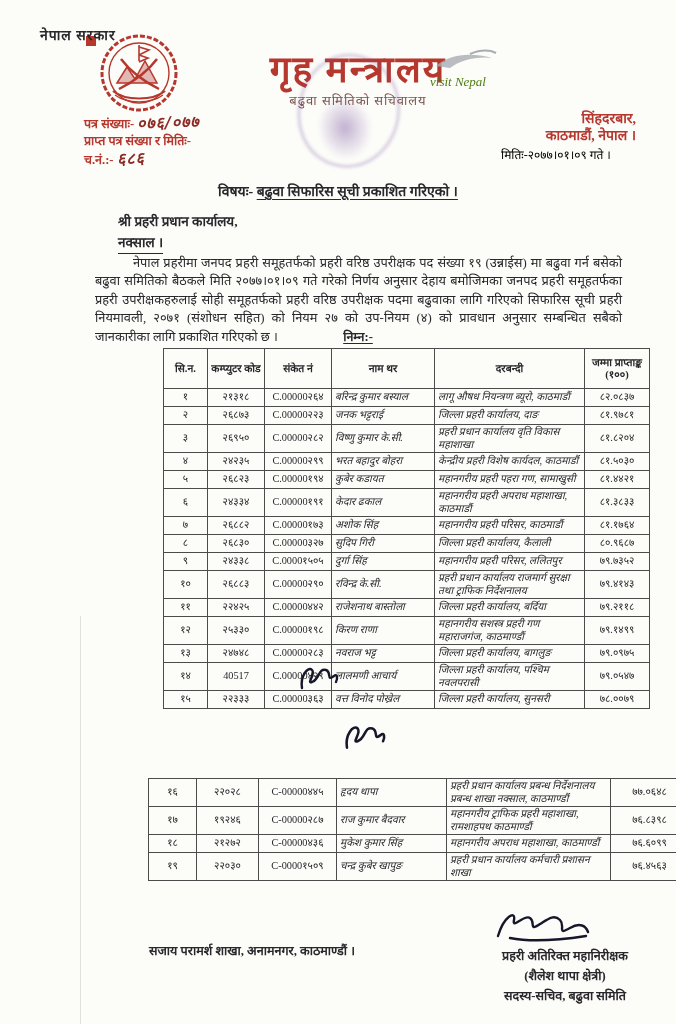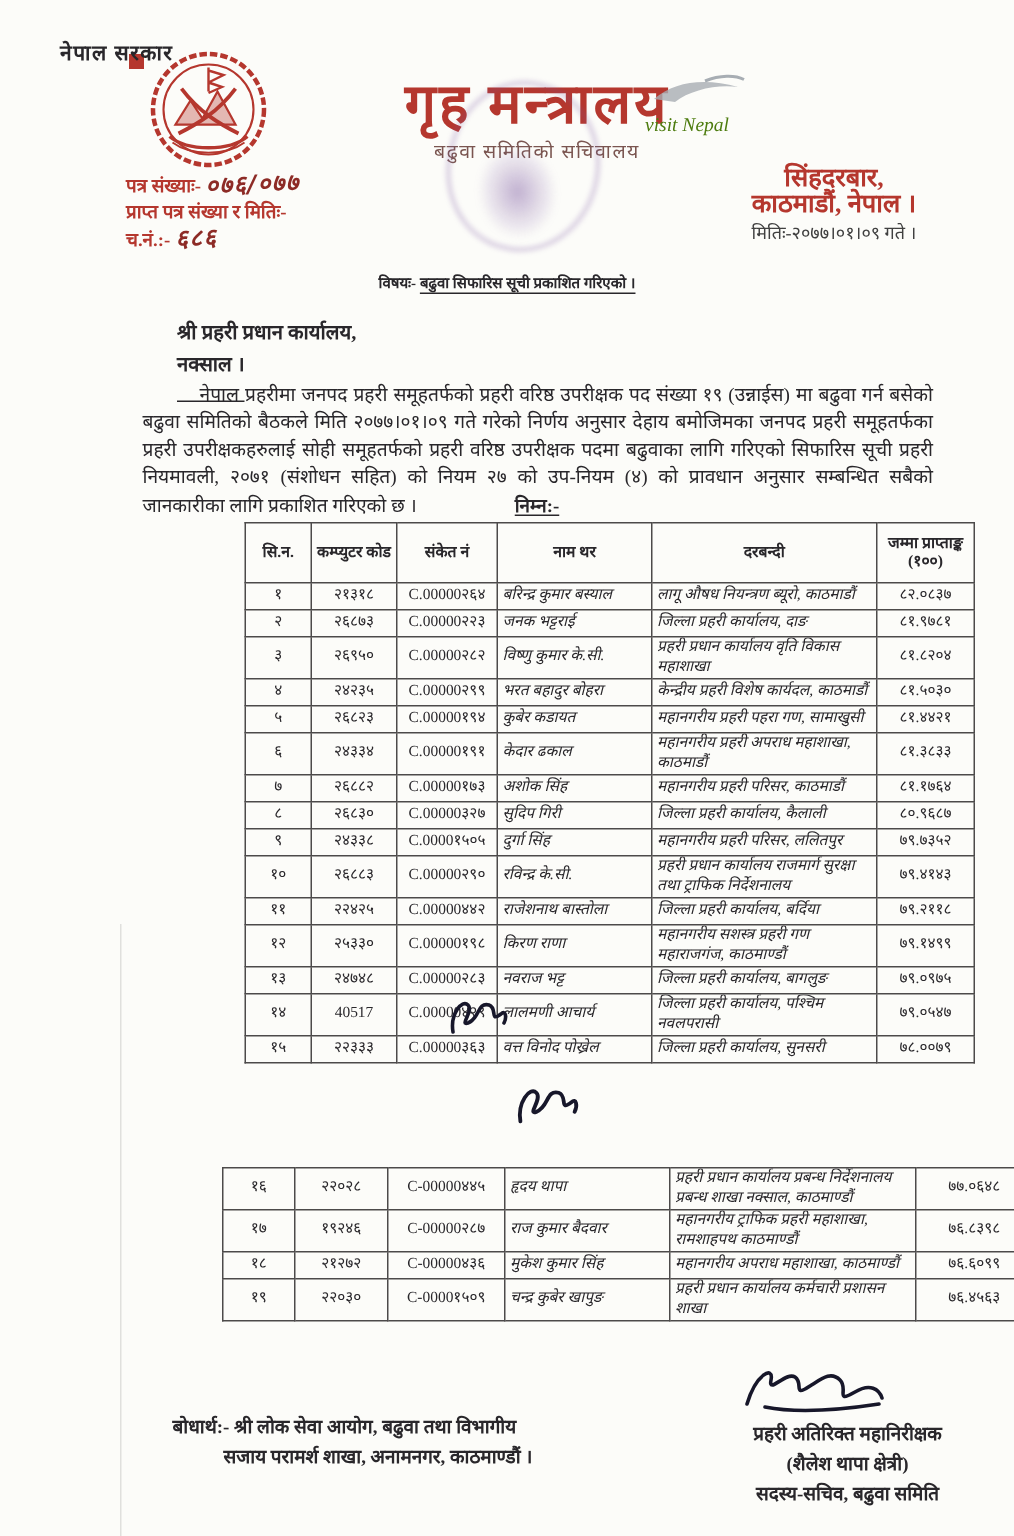--- a/index.html
+++ b/index.html
@@ -18,28 +18,28 @@
   .visit-logo .vn-text{font-size:13px;font-style:italic;margin-top:-4px;}
 
   .stamp{left:298px;top:54px;width:96px;height:108px;border:3px solid rgba(122,86,160,.55);
          border-radius:48% 52% 50% 50%;transform:rotate(14deg);filter:blur(1.6px);opacity:.5;}
   .stamp-smudge{left:318px;top:96px;width:54px;height:64px;background:radial-gradient(rgba(122,86,160,.45),rgba(122,86,160,0) 70%);
          filter:blur(2px);transform:rotate(-8deg);}
 
   .ref-block{left:84px;top:114px;font-size:12.5px;line-height:17px;color:#b5372e;font-weight:bold;}
   .handw{font-family:"DejaVu Sans","Liberation Sans",cursive,sans-serif;font-style:italic;
          color:#8d2b26;font-size:16px;font-weight:bold;letter-spacing:1px;display:inline-block;transform:rotate(-2deg);}
-  .addr-block{left:476px;top:110px;width:160px;text-align:center;font-size:17px;line-height:17px;color:#b5372e;font-weight:bold;}
-  .date-line{left:456px;top:146px;width:200px;text-align:center;font-size:12px;color:#404040;}
-
-  .subject{top:181px;left:0;right:0;text-align:center;font-size:10px;font-weight:bold;}
+  .addr-block{left:476px;top:110px;width:160px;text-align:right;font-size:14px;line-height:17px;color:#b5372e;font-weight:bold;}
+  .date-line{left:456px;top:146px;width:200px;text-align:center;font-size:12px;color:#000000;}
+
+  .subject{top:181px;left:0;right:0;text-align:center;font-size:14px;font-weight:bold;}
   .subject .u{text-decoration:underline;text-underline-offset:3px;}
 
   .recipient{left:118px;top:211px;font-size:13.5px;font-weight:bold;line-height:21px;}
-  .recipient .u{border-bottom:1px solid #29272b;padding-bottom:17px;margin-top:32px;}
+  .recipient .u{border-bottom:1px solid #29272b;padding-bottom:3px;margin-top:32px;}
 
   .body-par{left:95px;width:527px;top:254px;font-size:12.8px;line-height:18.4px;text-align:justify;text-indent:38px;}
 
   .list-intro{top:328px;left:40px;right:0;text-align:center;font-size:12.5px;font-weight:bold;text-decoration:underline;text-underline-offset:2px;}
 
   table.roster{border-collapse:collapse;table-layout:fixed;margin-left:48px;}
   table.roster th,table.roster td{border:1px solid #4c4a4a;padding:1px 3px;overflow:hidden;}
   table.roster th{font-size:10.5px;font-weight:bold;line-height:12px;text-align:center;vertical-align:middle;}
   table.roster td{font-size:10.3px;line-height:12.5px;vertical-align:middle;height:15px;}
   .t1{left:115px;top:348px;width:486px;}
@@ -317,24 +317,20 @@
           <td class="col-code">२२०३०</td>
           <td class="col-symbol">C-0000१५०९</td>
           <td class="col-name">चन्द्र कुबेर खापुङ</td>
           <td class="col-post">प्रहरी प्रधान कार्यालय कर्मचारी प्रशासन शाखा</td>
           <td class="col-marks">७६.४५६३</td>
         </tr>
       </tbody>
   </table>
 
   <div class="abs cc-block">
-    <div>
-      <span>बोधार्थ:-</span>
-      <span>श्री लोक सेवा आयोग, बढुवा तथा विभागीय</span>
-    </div>
     <div class="cc-line2">सजाय परामर्श शाखा, अनामनगर, काठमाण्डौं ।</div>
   </div>
 
   <svg class="abs main-sign" width="104" height="40" viewBox="0 0 104 40">
     <path class="sig-initial" d="M8 30 C14 10 26 4 24 14 C22 24 34 8 40 12 C46 16 38 26 50 18 C58 13 64 8 70 14 C76 20 66 30 80 22 C90 16 96 20 98 26 M20 32 C40 36 70 34 96 30"></path>
   </svg>
   <div class="abs sig-block">
     <div>प्रहरी अतिरिक्त महानिरीक्षक</div>
     <div>(शैलेश थापा क्षेत्री)</div>
     <div>सदस्य-सचिव, बढुवा समिति</div>

